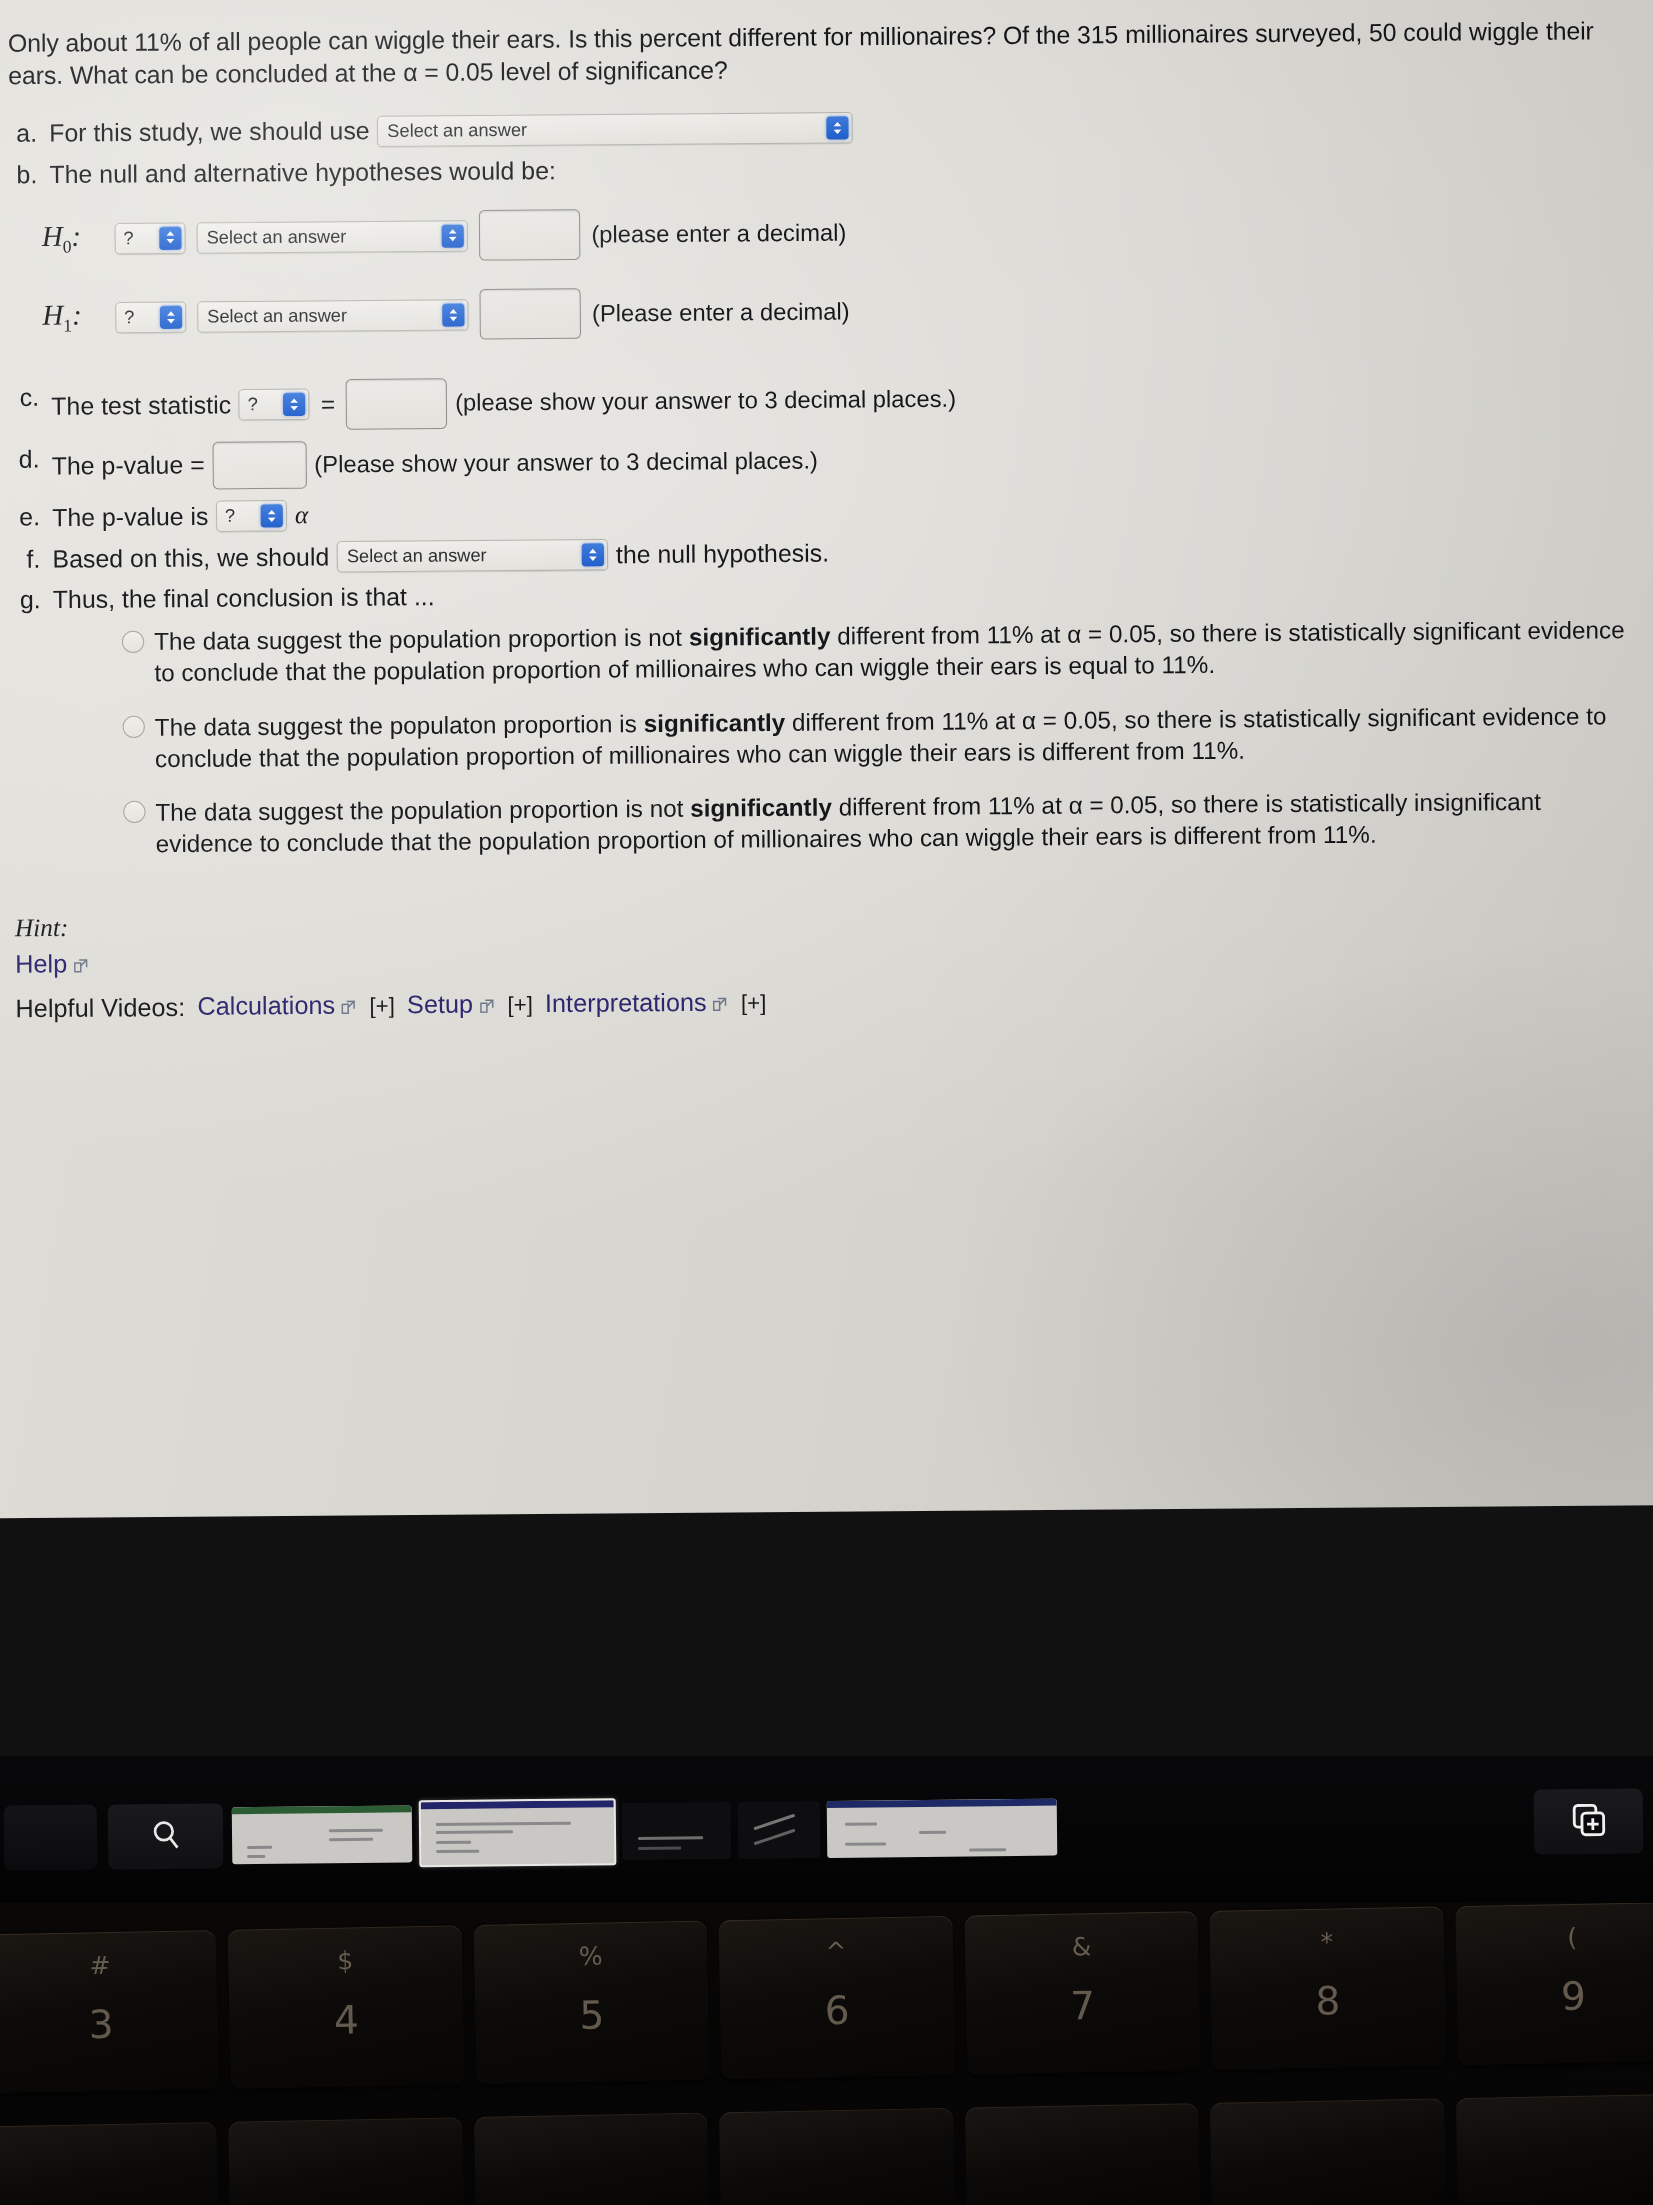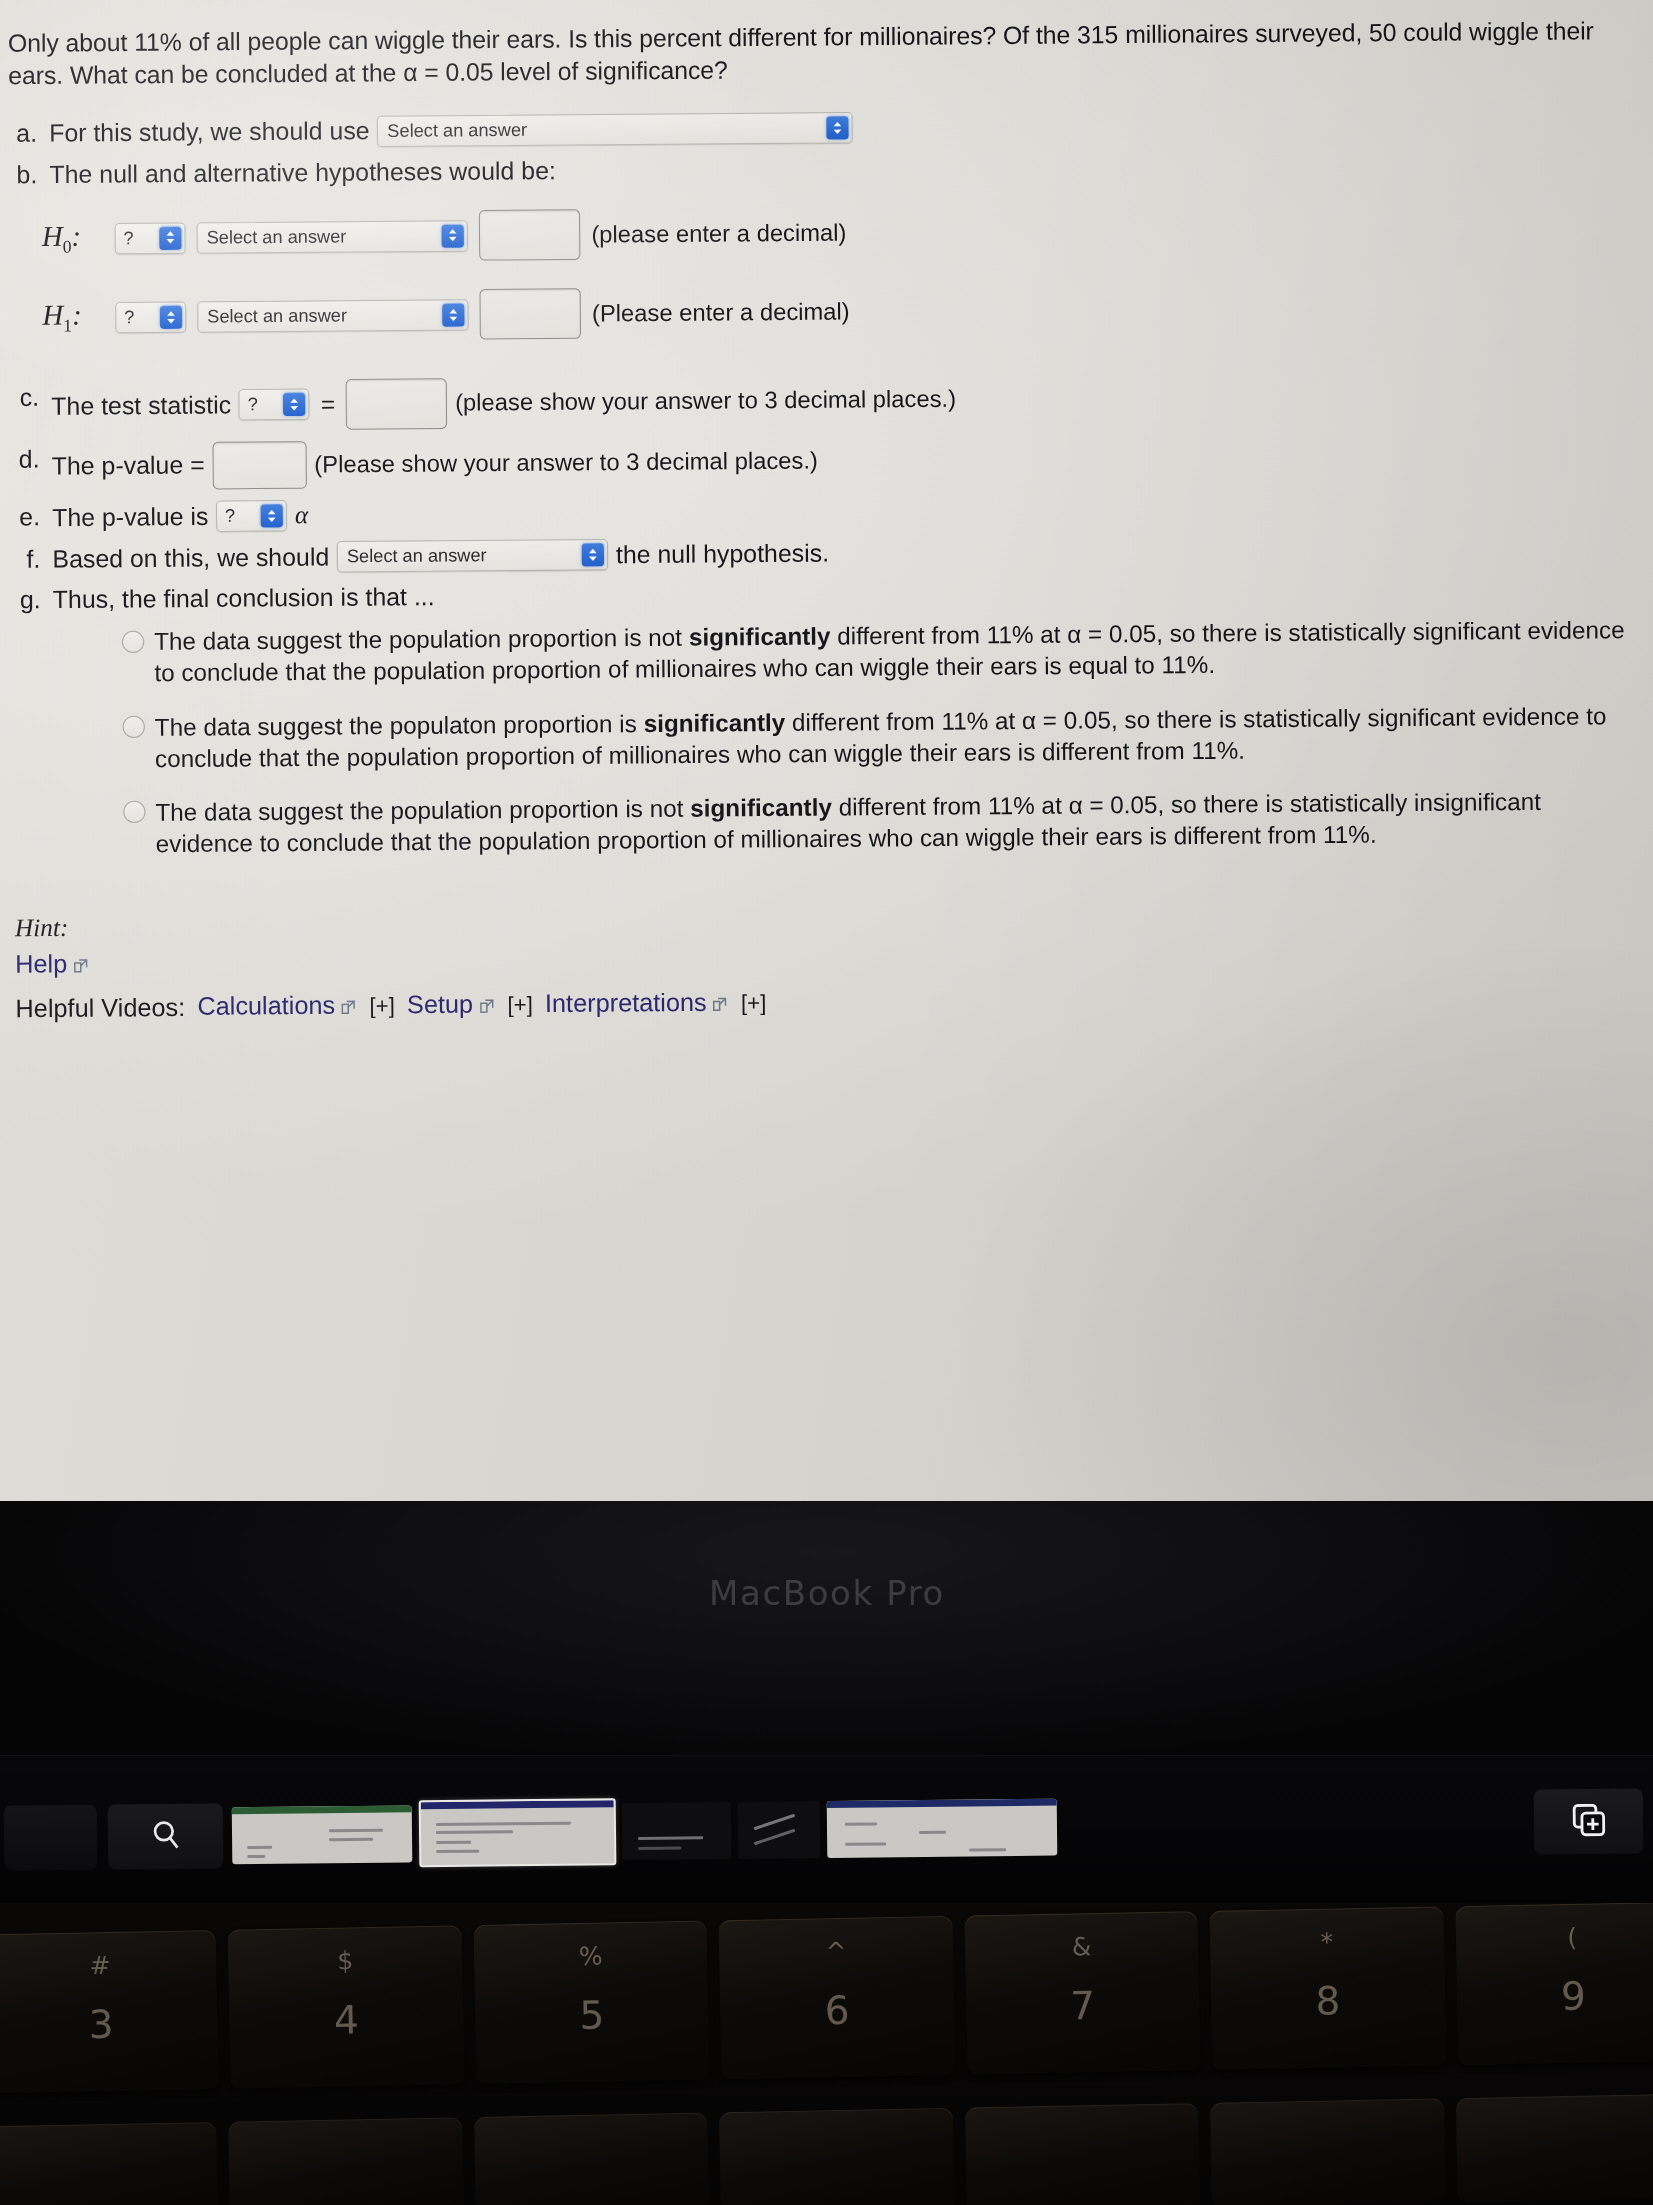--- a/index.html
+++ b/index.html
@@ -513,23 +513,20 @@
                   <path d="M10 4 h10 v10"></path>
                   <path d="M12 12 L20 4"></path>
                 </svg></span></a>
           <span class="plus">[+]</span>
         </div>
       </div>
 
     </div>
   </div>
 
-  <div id="bezel">
-    <div id="bezel-logo">MacBook Pro</div>
-  </div>
 
   <div id="touchbar">
     <div id="tb-strip">
 
       <div class="tb-key tb-esc"></div>
 
       <div class="tb-key tb-search">
         <span>
           <svg width="34" height="34" viewBox="0 0 24 24" fill="none" stroke="#e8e8e8" stroke-width="1.9">
             <circle cx="10.5" cy="9.5" r="6.2"></circle>

